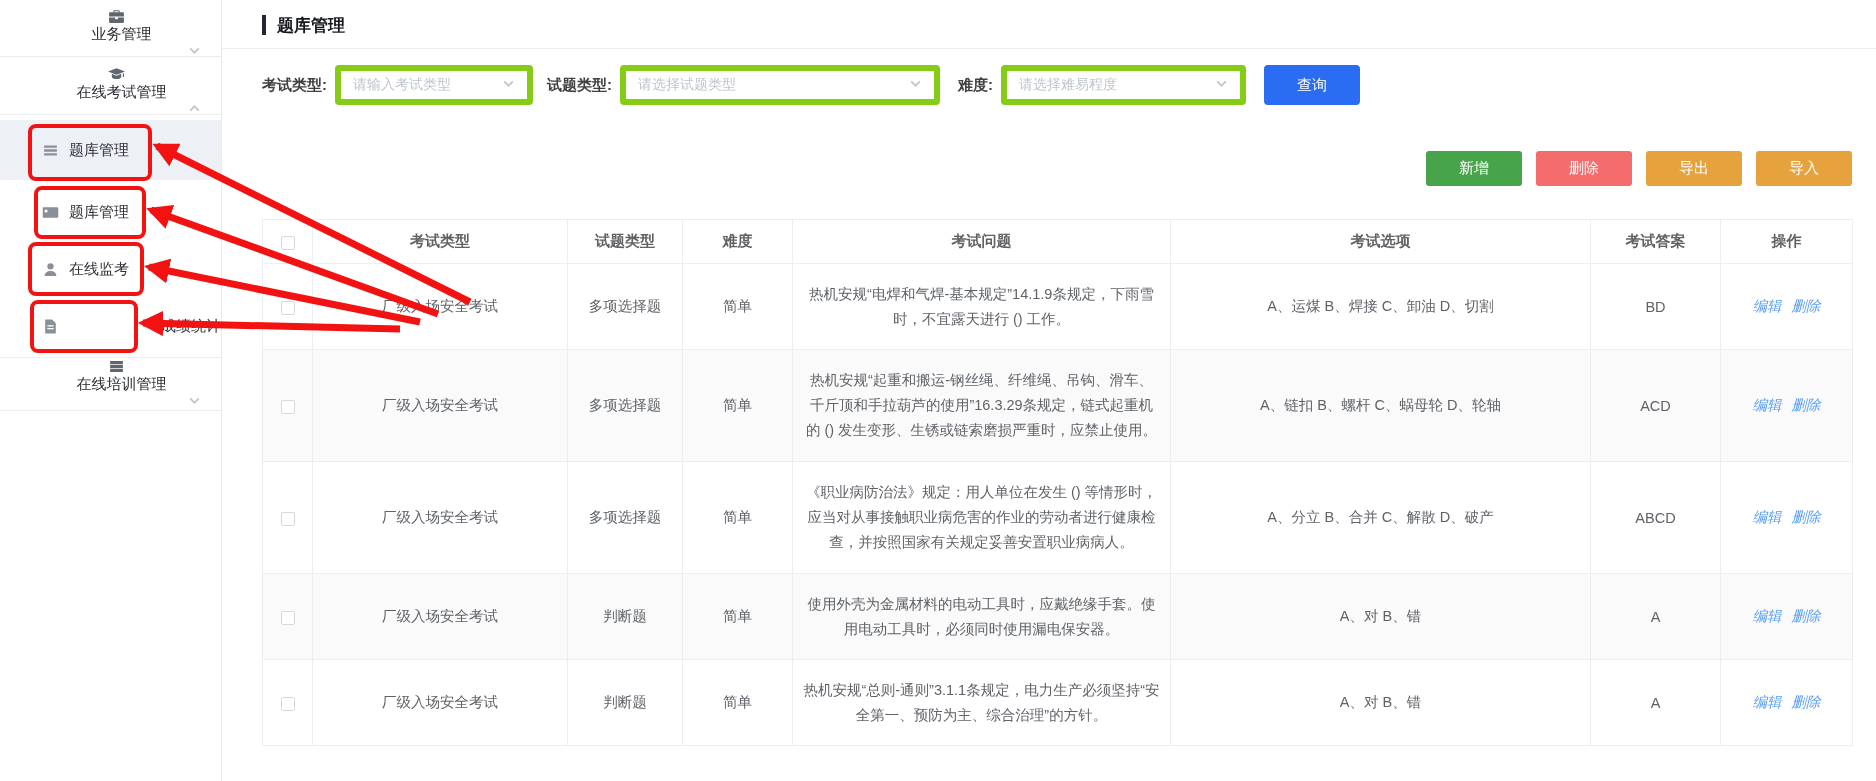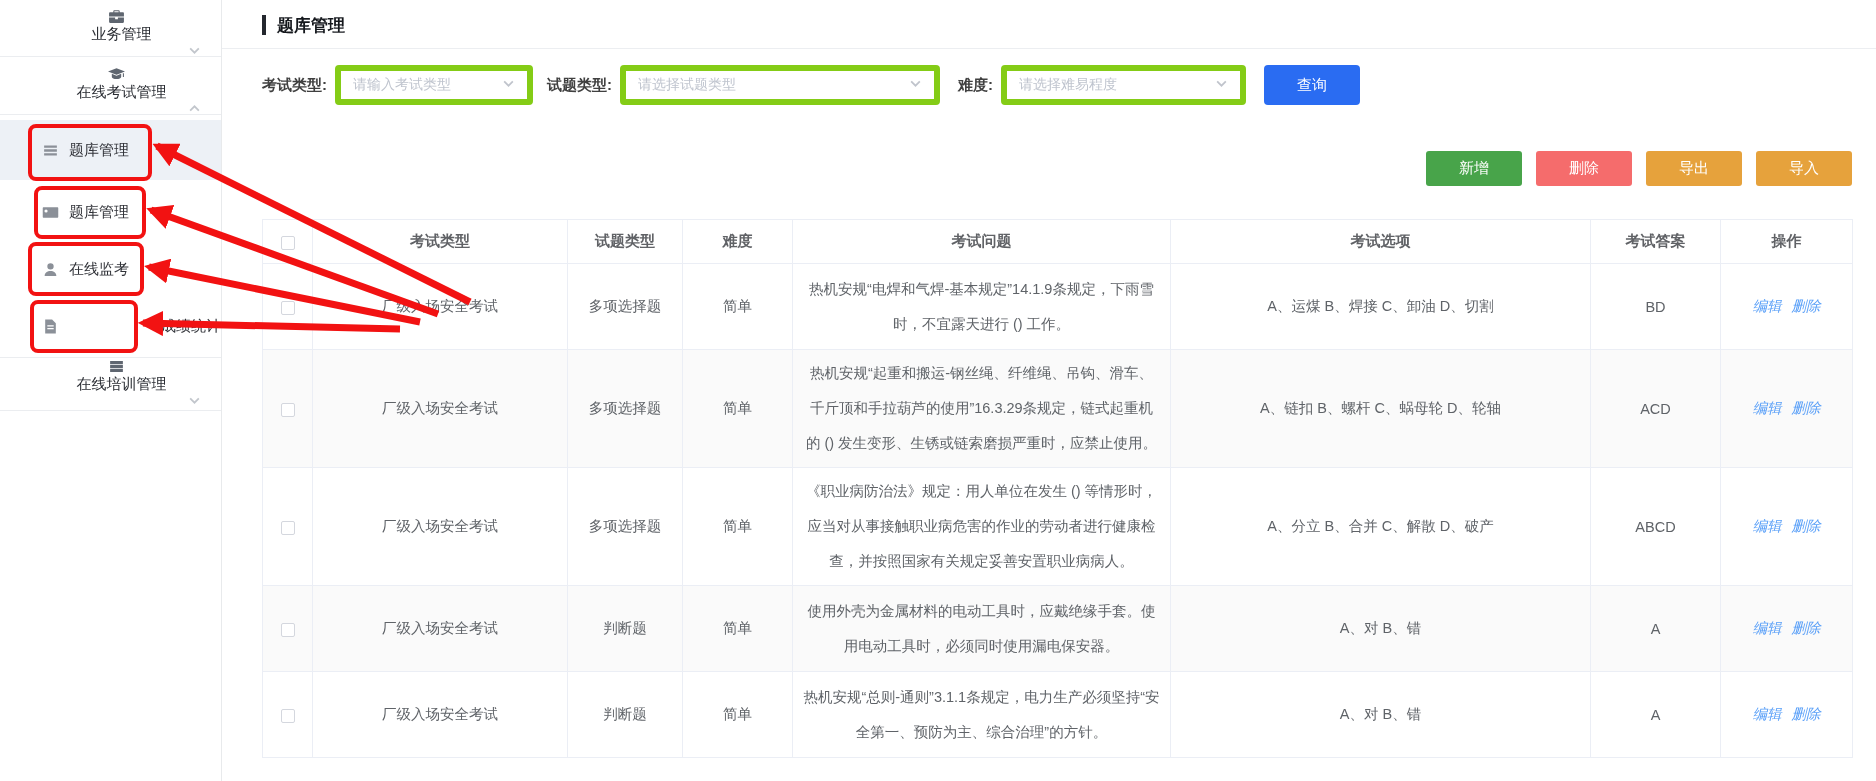--- a/index.html
+++ b/index.html
@@ -72,21 +72,21 @@
   .btn-import { background:#e6a23c; }
 
   
   table.grid { margin-top:33px; width:100%; border-collapse:collapse; table-layout:fixed; }
   .grid th, .grid td { border:1px solid #ebeef5; text-align:center; vertical-align:middle;
                        font-size:14.5px; color:#5f6368; padding:6px 10px; }
   .grid th { height:44px; color:#606266; font-weight:600; font-size:15px; background:#fff; }
   .grid tr.h86  { height:86px; }
   .grid tr.h112 { height:112px; }
   .grid tr.zebra td { background:#fafafa;margin-top:16px; }
-  .cell-question { line-height:35px; padding:8px 14px; }
+  .cell-question { line-height:25px; padding:8px 14px; }
   .cell-answer { font-size:15px; }
   .checkbox { display:inline-block; width:14px; height:14px; border:1px solid #d4d7de;
               border-radius:2px; background:#fff; cursor:pointer; vertical-align:middle; }
   .link { color:#579ef8; cursor:pointer; margin:0 5px; white-space:nowrap;font-style:italic; }
 </style>
 </head>
 <body>
 
 <aside class="sidebar">
 

